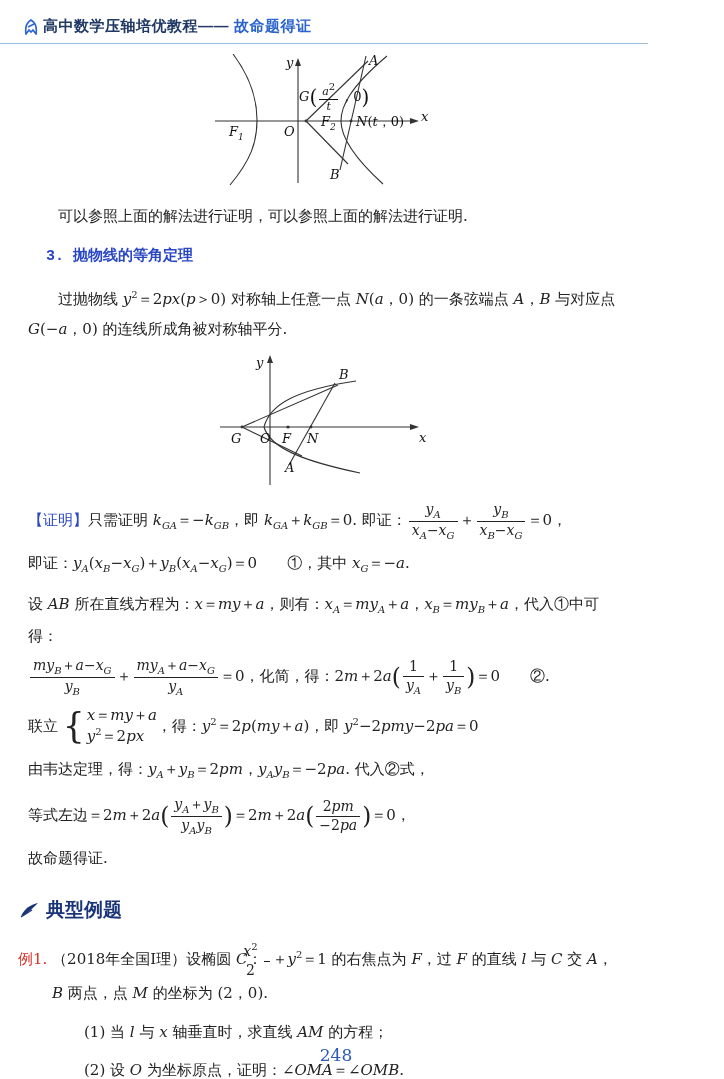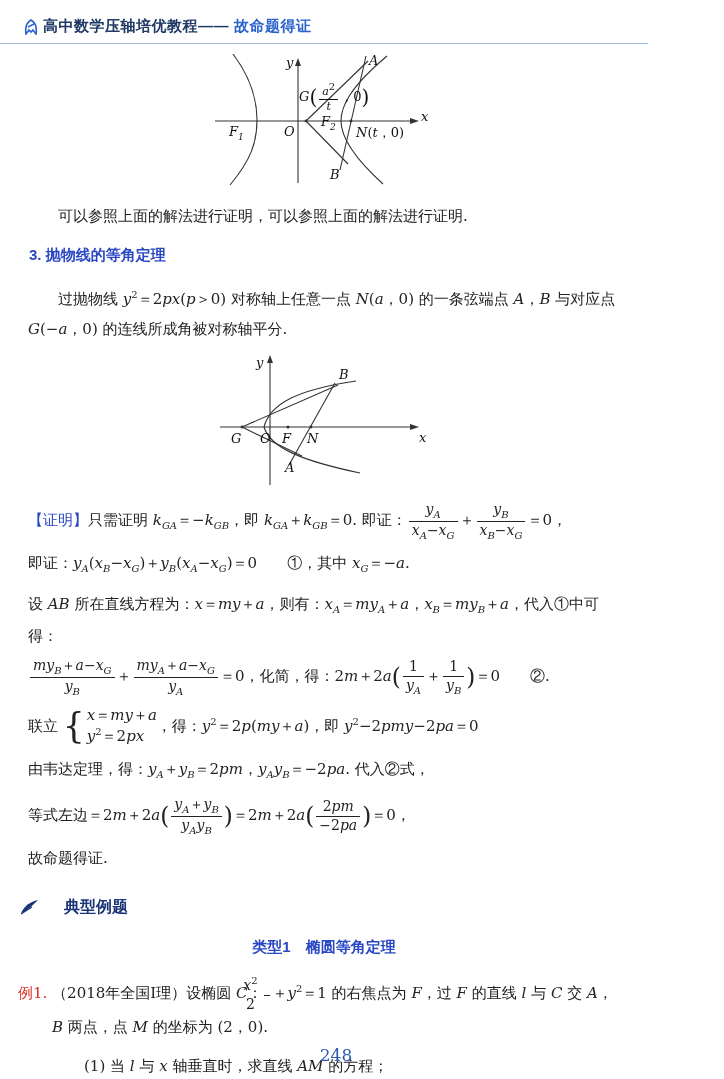--- a/index.html
+++ b/index.html
@@ -32,45 +32,45 @@
     white-space:nowrap;
   }
   .fig .lbl i { font-style:italic; }
   .fig .lbl sub { font-size:9px; }
   .fig .lbl .frac { font-size:11px; }
 
   
   .para { margin:15px 28px 0 28px; line-height:30px; }
   .indent { text-indent:2em; }
   .h3 {
-    margin:15px 28px 0 29px; font-weight:bold; color:#2a47c4;
-    font-family:Liberation Sans, sans-serif; font-size:15px;
+    margin:15px 28px 0 46px; font-weight:bold; color:#2a47c4;
+    font-family:Liberation Mono, monospace; font-size:15px;
   }
   i { font-style:italic; font-family:"DejaVu Serif","Liberation Serif",serif; }
   sub { font-size:10px; font-style:italic; }
   sup { font-size:10px; }
 
   .proof { margin:14px 28px 0 28px; }
   .pline { margin-top:9px; line-height:26px; }
   .blue-label { color:#2a47c4; font-weight:normal; font-family:"Liberation Sans","DejaVu Sans",sans-serif; }
 
   
   .frac { display:inline-block; vertical-align:middle; text-align:center; line-height:1.12; margin:0 2px; font-size:14px; }
   .frac .num { display:block; padding:0 3px 1px; border-bottom:1px solid currentColor; }
   .frac .den { display:block; padding:1px 3px 0; }
   .bigp { font-size:1.55em; vertical-align:middle; font-weight:300; }
   .lbrace { font-size:2.3em; vertical-align:middle; font-weight:300; margin-right:2px; }
   .cases { display:inline-block; vertical-align:middle; text-align:left; line-height:1.3; }
   .cases span { display:block; }
 
   
   .sec-title {
-    margin:26px 24px 0 20px; display:flex; align-items:center; gap:24px;
+    margin:26px 24px 0 20px; display:flex; align-items:center; gap:6px;
     font-family:"Liberation Sans","DejaVu Sans",sans-serif;
-    font-weight:bold; font-size:16px; color:#1a3478;
+    font-weight:bold; font-size:19px; color:#1a3478;
   }
   .type-title {
     margin-top:20px; text-align:center; font-weight:bold; color:#2a47c4;
     font-family:"Liberation Sans","DejaVu Sans",sans-serif; font-size:15px;
   }
   .example { margin:16px 26px 0 18px; line-height:31px; padding-left:34px; text-indent:-34px; }
   .red-label { color:#d93025; }
   .qline { margin:8px 26px 0 84px; line-height:30px; }
 
   .footer {
@@ -109,21 +109,21 @@
         <circle cx="93" cy="67" r="1.4"></circle>
         <circle cx="138" cy="67" r="1.4"></circle>
       </g>
     </svg>
     <span class="lbl" style="left:73px;top:2px"><i>y</i></span>
     <span class="lbl" style="left:208px;top:56px"><i>x</i></span>
     <span class="lbl" style="left:71px;top:71px"><i>O</i></span>
     <span class="lbl" style="left:16px;top:71px"><i>F</i><sub>1</sub></span>
     <span class="lbl" style="left:86px;top:27px"><i>G</i><span class="bigp">(</span><span class="frac"><span class="num"><i>a</i><sup>2</sup></span><span class="den"><i>t</i></span></span>，0<span class="bigp">)</span></span>
     <span class="lbl" style="left:108px;top:61px"><i>F</i><sub>2</sub></span>
-    <span class="lbl" style="left:143px;top:72px"><i>N</i>(<i>t</i>，0)</span>
+    <span class="lbl" style="left:143px;top:61px"><i>N</i>(<i>t</i>，0)</span>
     <span class="lbl" style="left:156px;top:0px"><i>A</i></span>
     <span class="lbl" style="left:117px;top:114px"><i>B</i></span>
   </div>
 
   <p class="para indent">可以参照上面的解法进行证明，可以参照上面的解法进行证明.</p>
   <h3 class="h3">3. 抛物线的等角定理</h3>
   <p class="para indent">过抛物线 <i>y</i><sup>2</sup>＝2<i>px</i>(<i>p</i>＞0) 对称轴上任意一点 <i>N</i>(<i>a</i>，0) 的一条弦端点 <i>A</i>，<i>B</i> 与对应点 <i>G</i>(−<i>a</i>，0) 的连线所成角被对称轴平分.</p>
 
   <div class="fig fig2">
     <svg width="212" height="136" viewBox="0 0 212 136">
@@ -168,21 +168,20 @@
   </div>
 
   <div class="sec-title">
     <svg width="20" height="16" viewBox="0 0 20 16">
       <path d="M1 14 C5 6 10 3 18 1 C13 6 9 10 4 13 Z" fill="#1a3478"></path>
       <line x1="1" y1="15" x2="12" y2="8" stroke="#1a3478" stroke-width="1.3"></line>
     </svg>
     <span>典型例题</span>
   </div>
 
-  <div class="type-title">类型1　椭圆等角定理</div>
 
   <div class="example">
     <span class="red-label">例1.</span>
     <span>（2018年全国Ⅰ理）设椭圆 <i>C</i>：<span class="frac"><span class="num"><i>x</i><sup>2</sup></span><span class="den">2</span></span>＋<i>y</i><sup>2</sup>＝1 的右焦点为 <i>F</i>，过 <i>F</i> 的直线 <i>l</i> 与 <i>C</i> 交 <i>A</i>，<i>B</i> 两点，点 <i>M</i> 的坐标为 (2，0).</span>
   </div>
   <div class="qline">(1) 当 <i>l</i> 与 <i>x</i> 轴垂直时，求直线 <i>AM</i> 的方程；</div>
   <div class="qline">(2) 设 <i>O</i> 为坐标原点，证明：∠<i>OMA</i>＝∠<i>OMB</i>.</div>
 
   <div class="footer">248</div>
 </div>

